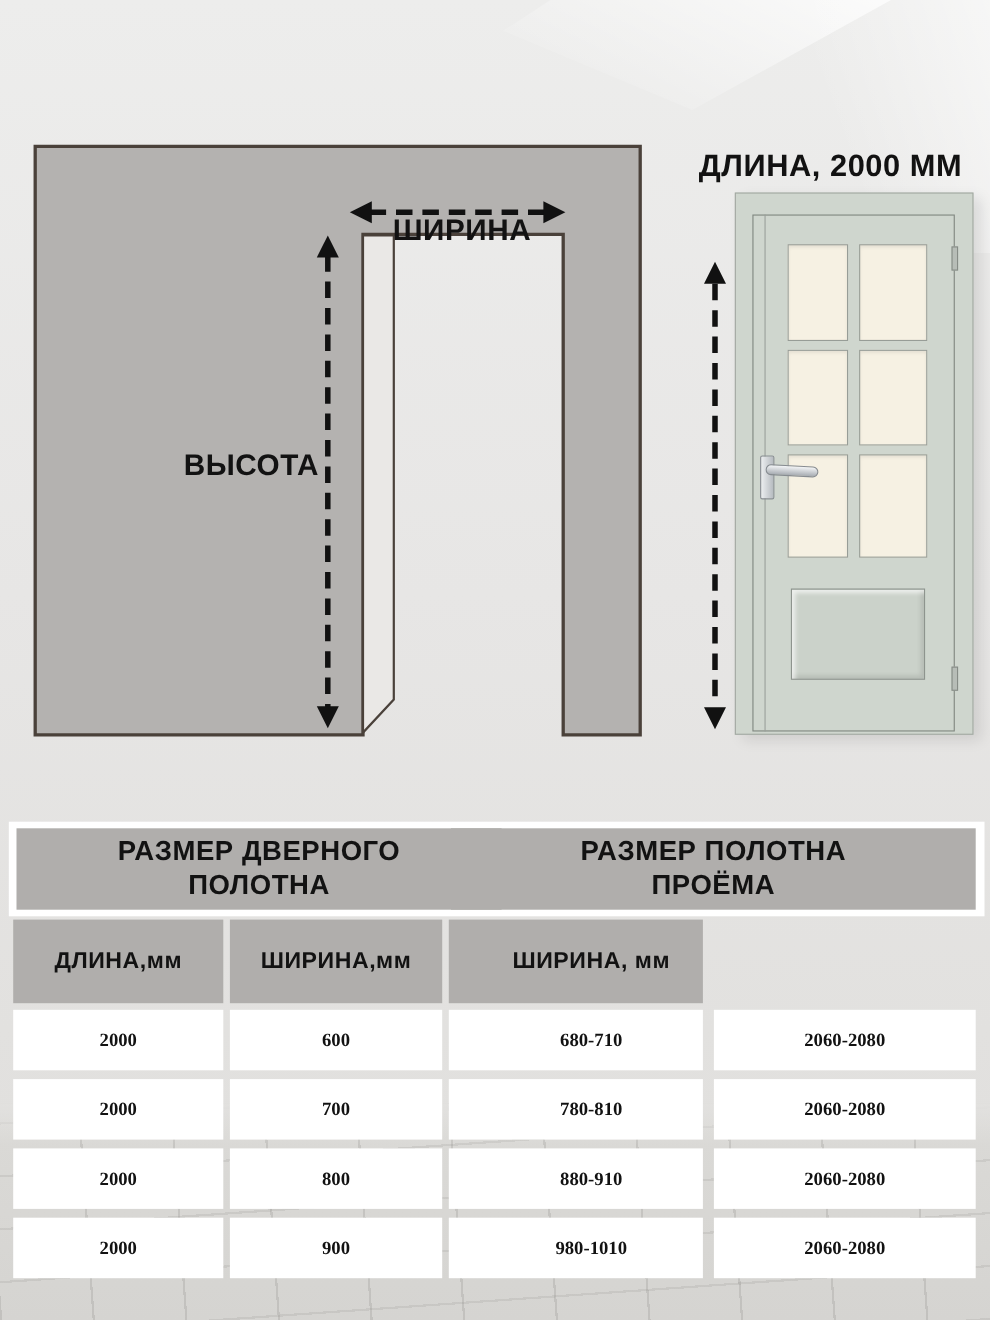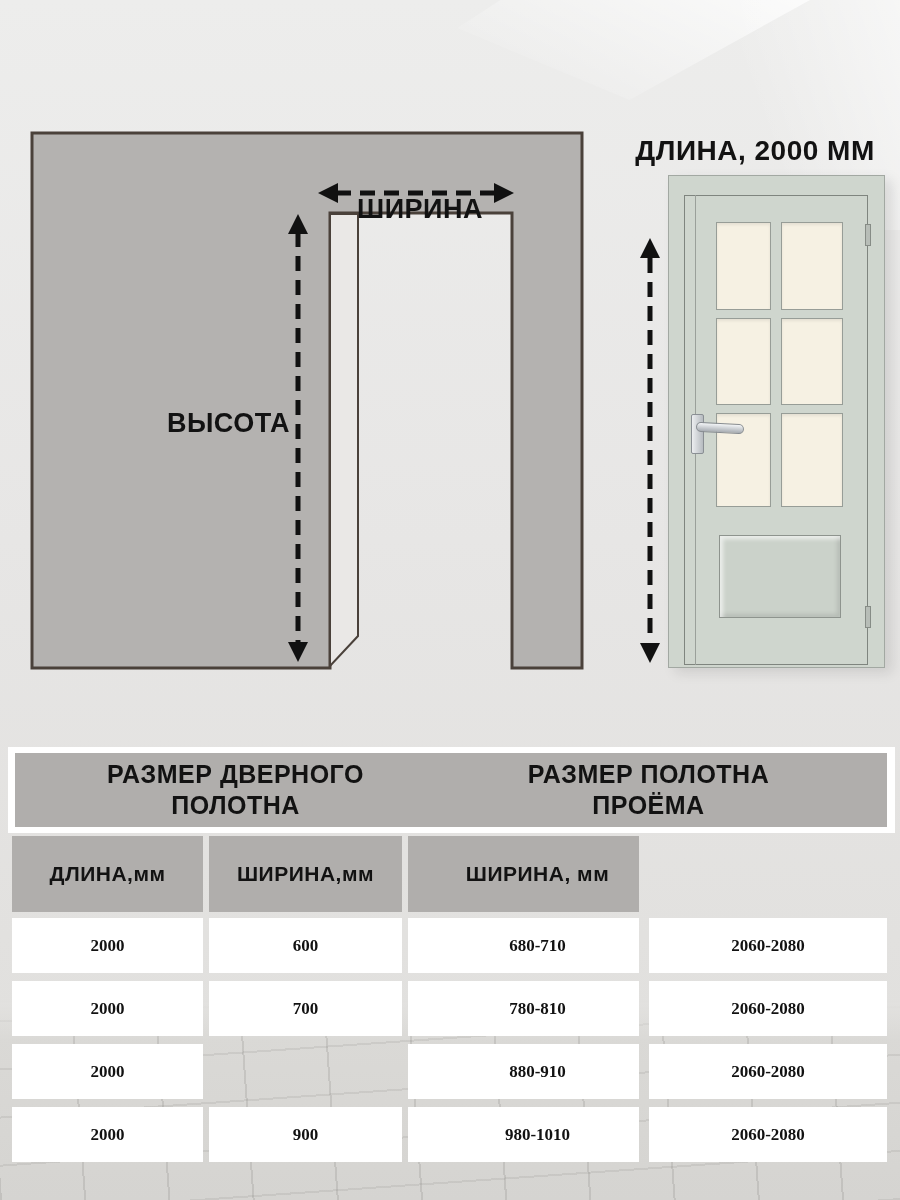--- a/index.html
+++ b/index.html
@@ -128,20 +128,21 @@
   <div class="dcell r1 c2">600</div>
   <div class="dcell r1 c3">680-710</div>
   <div class="dcell r1 c4">2060-2080</div>
 
   <div class="dcell r2 c1">2000</div>
   <div class="dcell r2 c2">700</div>
   <div class="dcell r2 c3">780-810</div>
   <div class="dcell r2 c4">2060-2080</div>
 
   <div class="dcell r3 c1">2000</div>
+  <div class="dcell r3 c2">800</div>
   <div class="dcell r3 c3">880-910</div>
   <div class="dcell r3 c4">2060-2080</div>
 
   <div class="dcell r4 c1">2000</div>
   <div class="dcell r4 c2">900</div>
   <div class="dcell r4 c3">980-1010</div>
   <div class="dcell r4 c4">2060-2080</div>
 
 </div>
 

